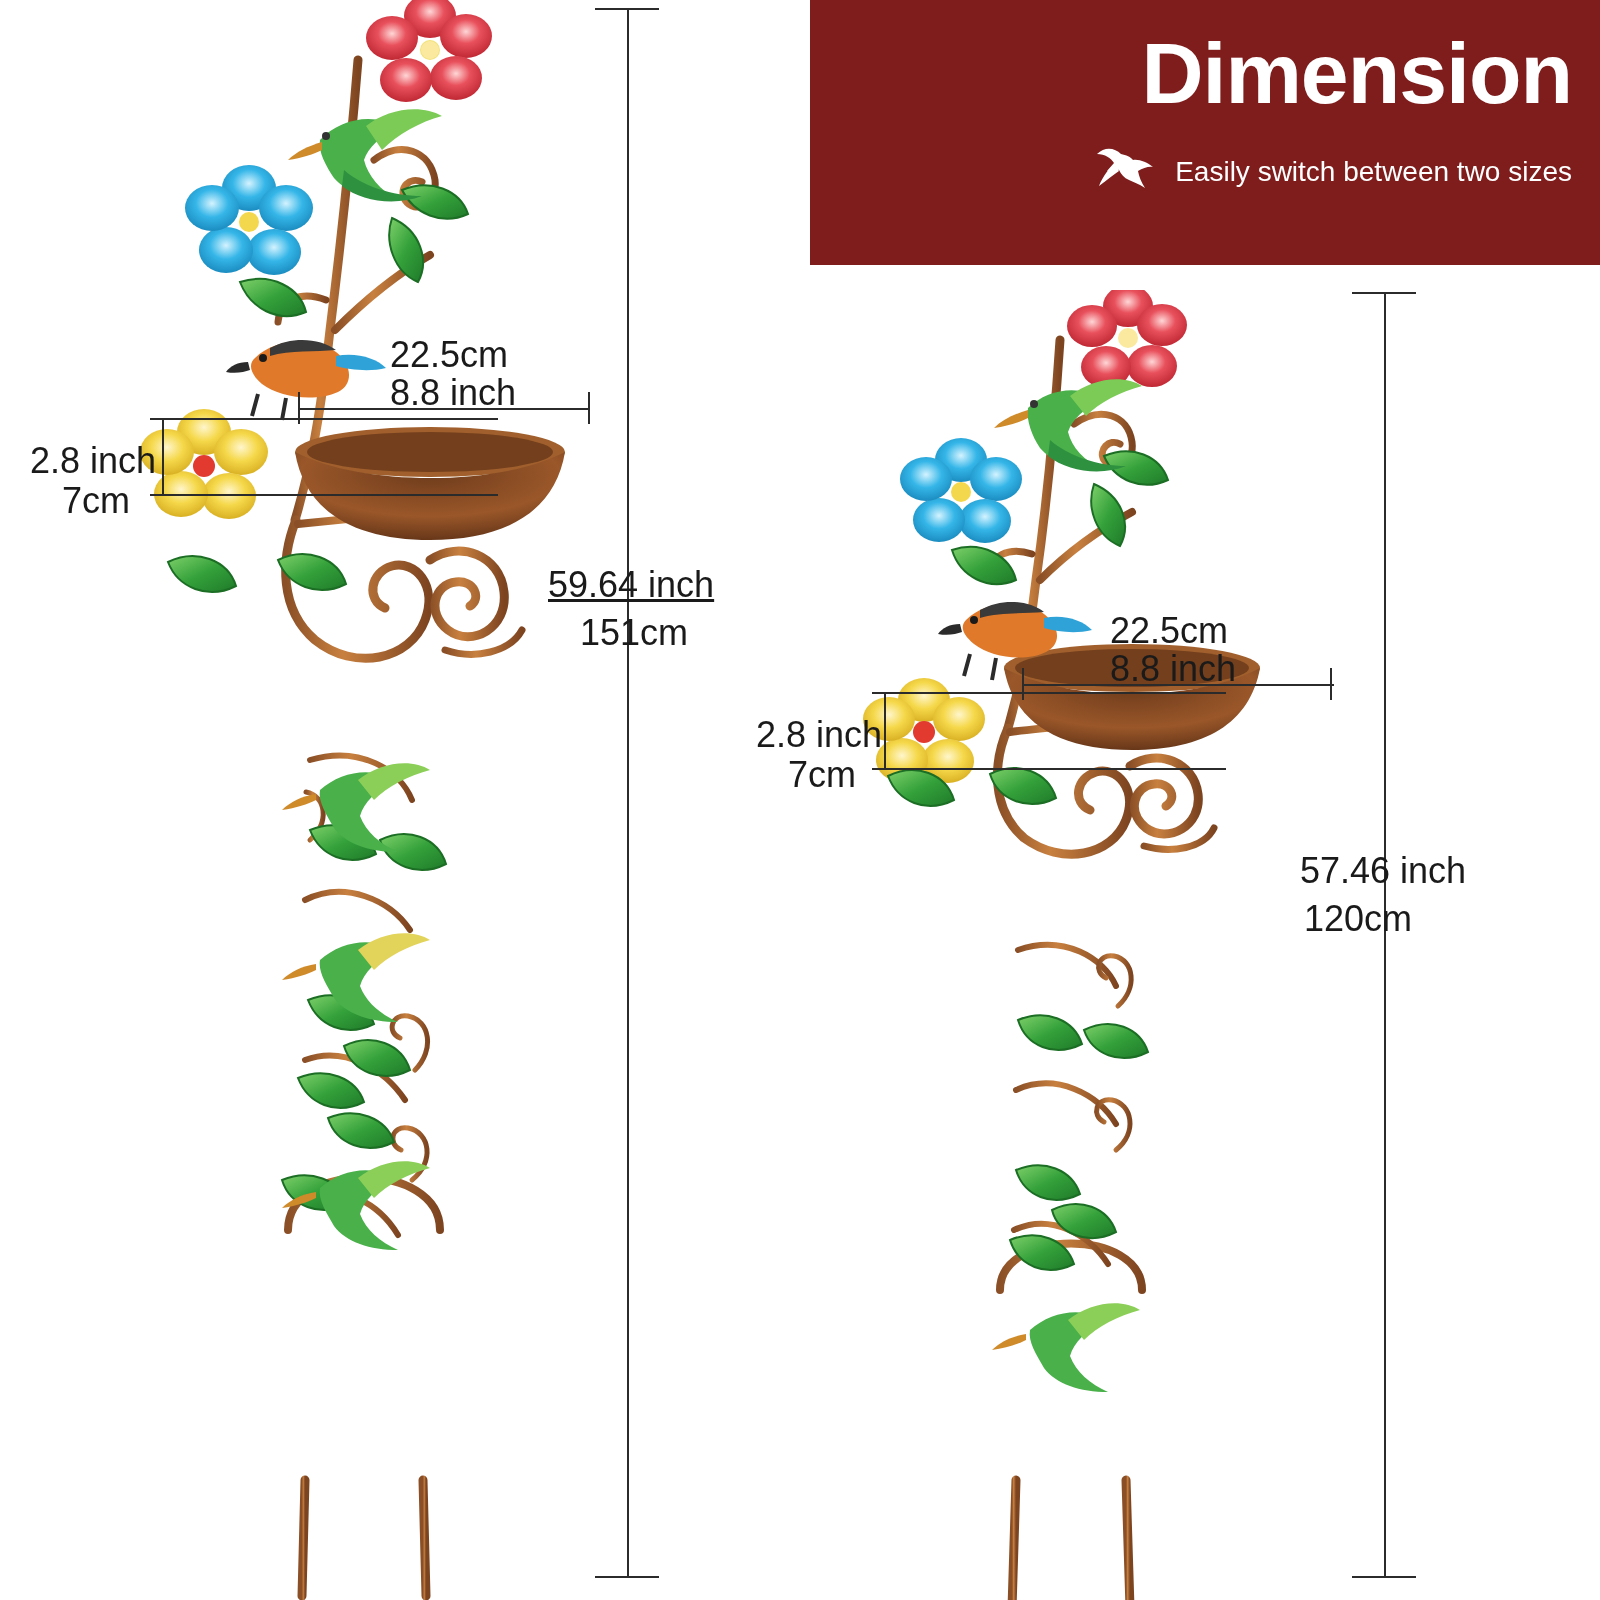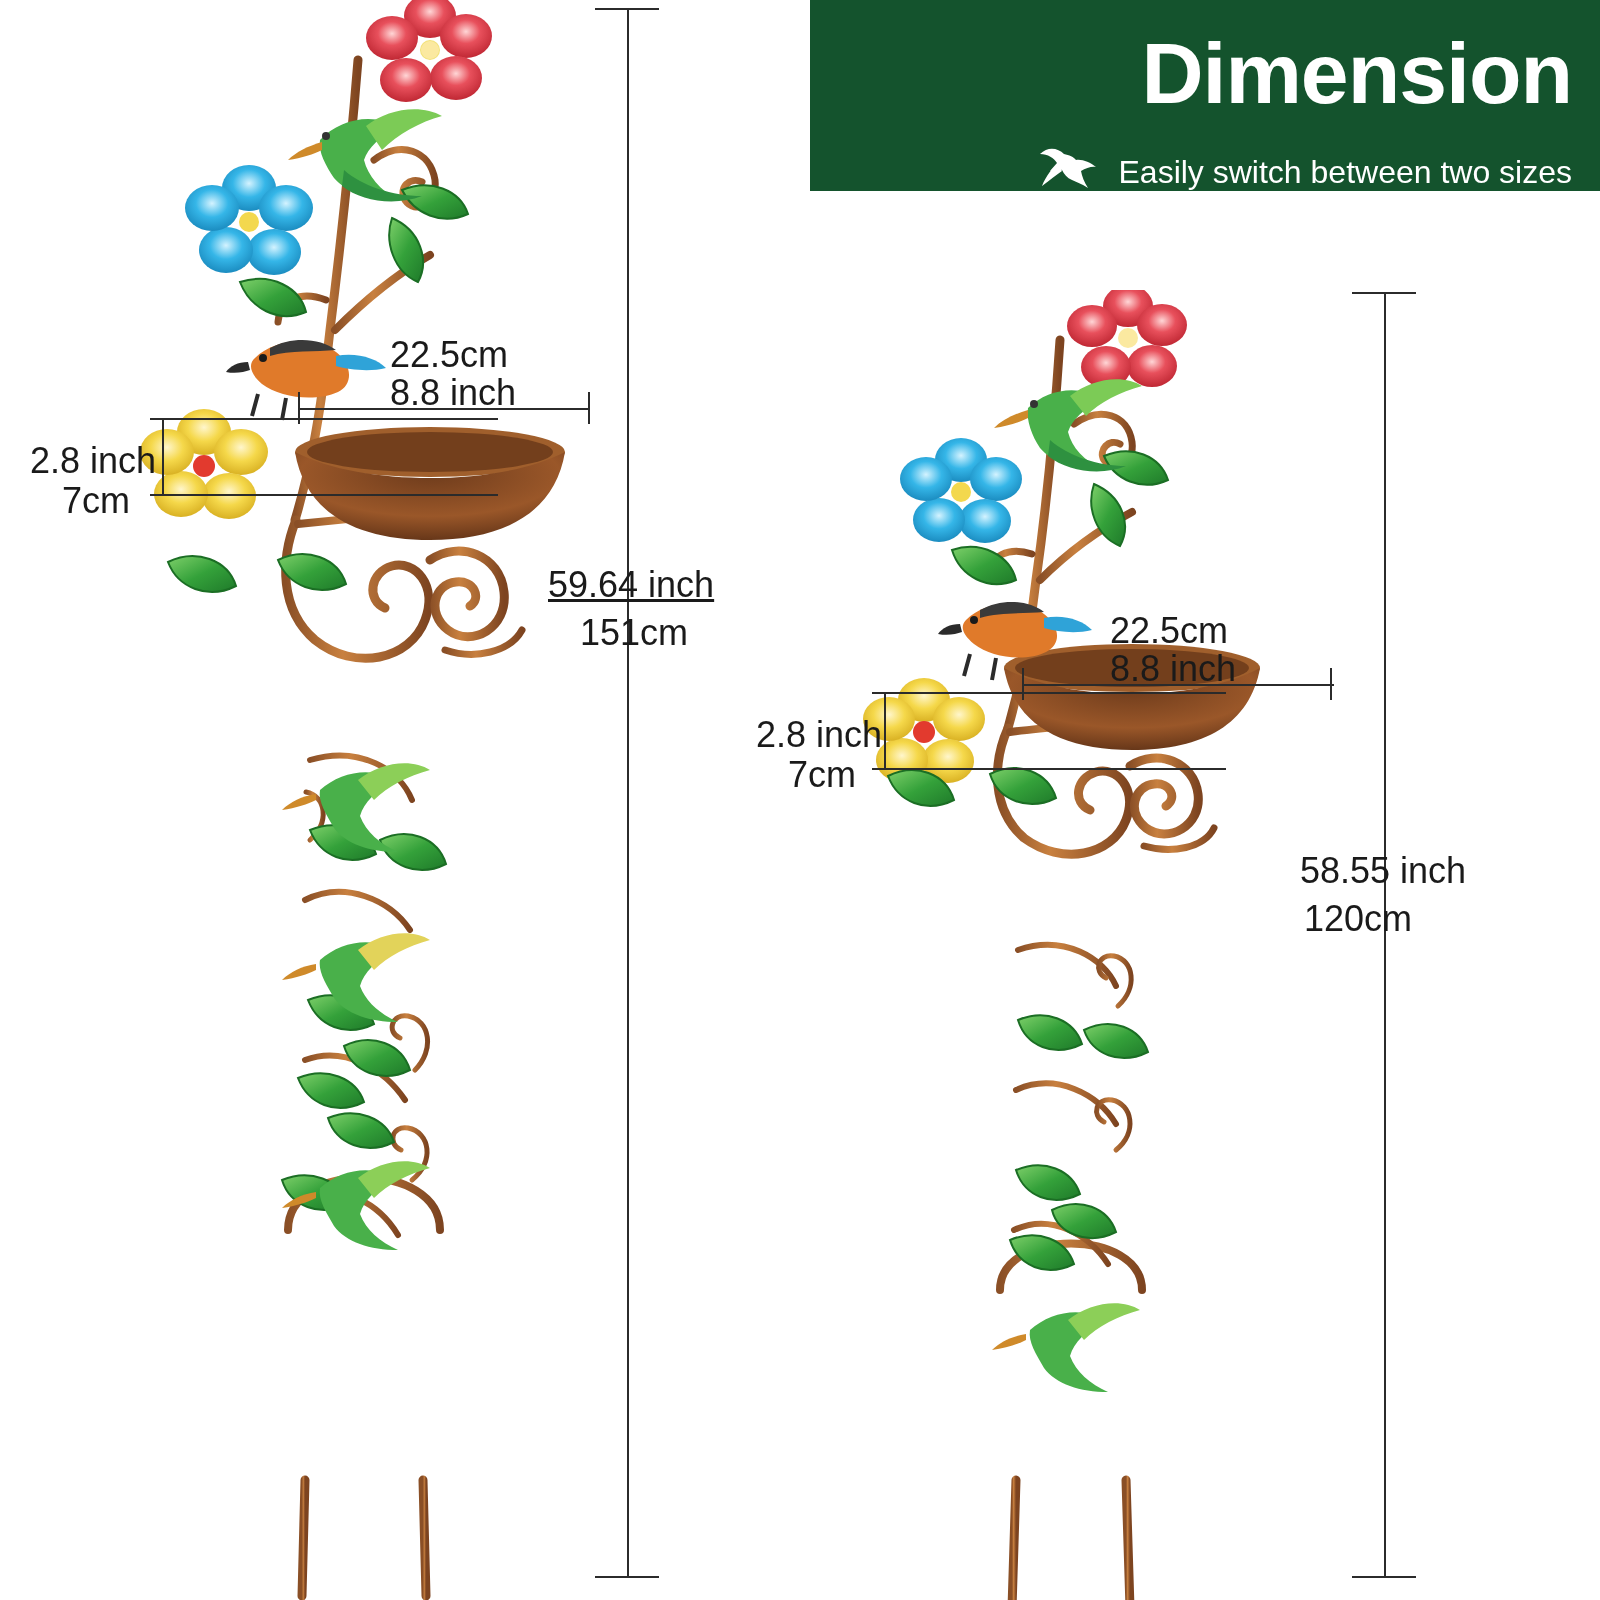--- a/index.html
+++ b/index.html
@@ -8,41 +8,41 @@
     background:#ffffff;
     font-family:"Liberation Sans", sans-serif;
     position:relative;
     overflow:hidden;
   }
   .stage{position:absolute;inset:0;}
 
   
   .banner{
     position:absolute;
-    left:810px;top:0;width:790px;height:191px;
-    background:#14532d;
+    left:810px;top:0;width:790px;height:265px;
+    background:#7f1d1d;
     box-sizing:border-box;
     padding:10px 28px 0 0;
   }
   .banner-title{
     color:#ffffff;
     font-size:86px;
     font-weight:bold;
     text-align:right;
     letter-spacing:-1px;
     line-height:1.05;
     margin-top:18px;
   }
   .banner-sub-row{
     display:flex;align-items:center;justify-content:flex-end;
     gap:20px;margin-top:26px;
   }
   .banner-sub{
     color:#ffffff;
-    font-size:32px;
+    font-size:28px;
     font-weight:normal;
     white-space:nowrap;
   }
   .hb-icon{flex:0 0 auto;}
 
   
   .lbl{position:absolute;color:#1a1a1a;font-size:30px;line-height:1.25;white-space:pre;}
   .lbl.big{font-size:36px;}
 
   
@@ -385,21 +385,21 @@
 
   <div class="vline" style="left:162px;top:418px;height:78px;"></div>
   <div class="hline" style="left:150px;top:418px;width:348px;"></div>
   <div class="hline" style="left:150px;top:494px;width:348px;"></div>
   <div class="lbl big" style="left:30px;top:438px;">2.8 inch</div>
   <div class="lbl big" style="left:62px;top:478px;">7cm</div>
 
   <div class="vline" style="left:1384px;top:292px;height:1286px;"></div>
   <div class="tick-h" style="left:1352px;top:292px;width:64px;"></div>
   <div class="tick-h" style="left:1352px;top:1576px;width:64px;"></div>
-  <div class="lbl big" style="left:1300px;top:848px;">58.55 inch</div>
+  <div class="lbl big" style="left:1300px;top:848px;">57.46 inch</div>
   <div class="lbl big" style="left:1304px;top:896px;">120cm</div>
 
   <div class="hline" style="left:1022px;top:684px;width:312px;"></div>
   <div class="tick-v" style="left:1022px;top:668px;height:32px;"></div>
   <div class="tick-v" style="left:1330px;top:668px;height:32px;"></div>
   <div class="lbl big" style="left:1110px;top:608px;">22.5cm</div>
   <div class="lbl big" style="left:1110px;top:646px;">8.8 inch</div>
 
   <div class="vline" style="left:884px;top:692px;height:78px;"></div>
   <div class="hline" style="left:872px;top:692px;width:354px;"></div>

